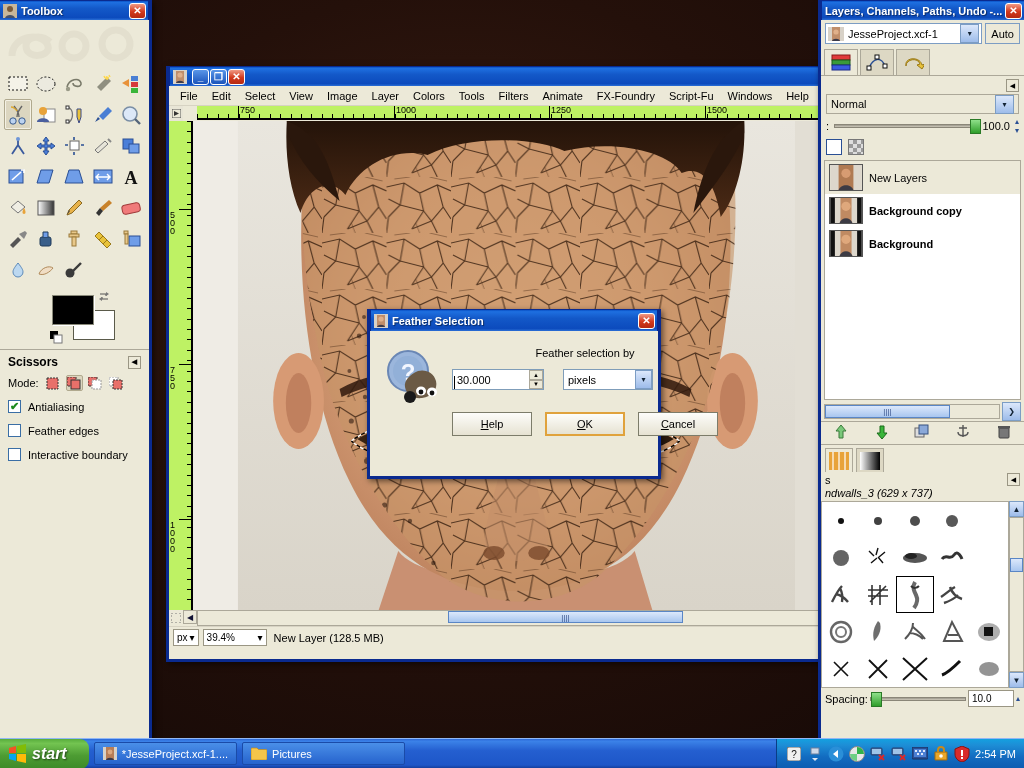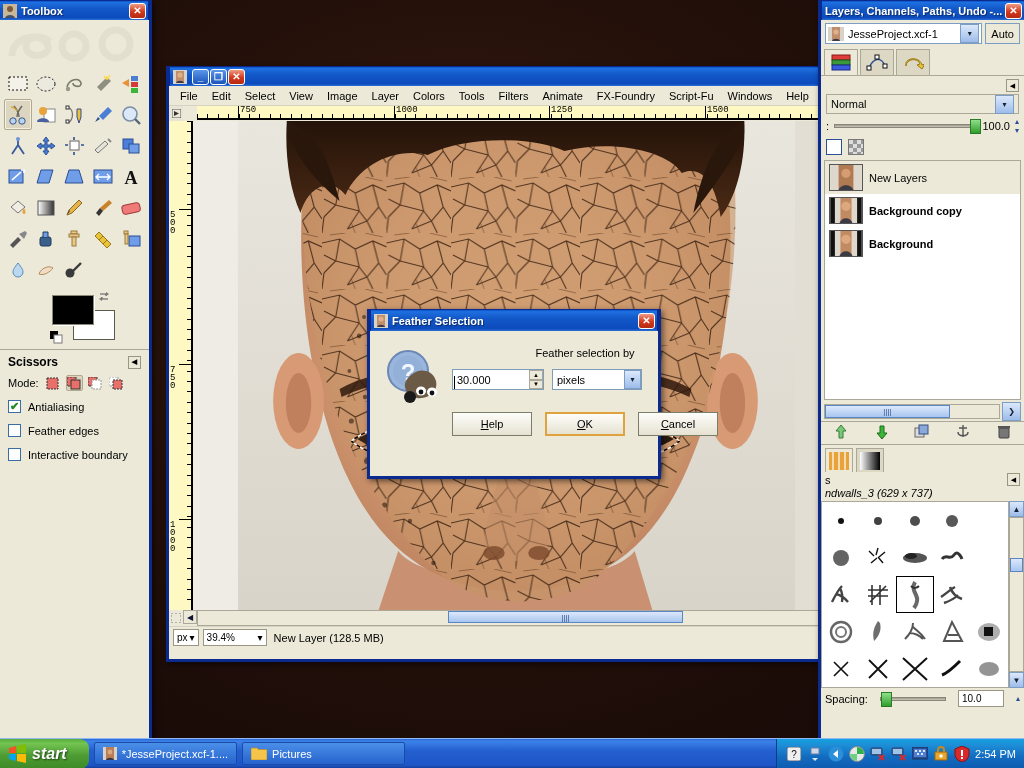--- a/index.html
+++ b/index.html
@@ -55,21 +55,21 @@
   .selmode{ width:17px;height:16px;border:1px solid transparent;border-radius:2px;display:flex;align-items:center;justify-content:center;}
   .selmode.on{ background:#dcd6c0; border:1px solid #b0a98e;}
   .chkrow{ display:flex; align-items:center; gap:7px; margin-bottom:11px; font-size:11px;}
   .chkbox{ width:13px;height:13px;border:1px solid #3a6ea5; background:#fff; display:flex;align-items:center;justify-content:center;}
   .chkbox.on::after{ content:"✔"; color:#1d8a1d; font-size:11px; line-height:1; font-weight:bold;}
 
   
   #imgwin{ left:166px; top:66px; width:690px; height:596px;}
   #menubar{ display:flex; height:20px; align-items:center; background:#ece9d8; border-bottom:1px solid #d7d3c3; padding-left:4px;}
   #menubar .mi{ padding:2px 7px; font-size:11px; color:#000;}
-  .ruler{ background:#fef9c3; position:relative; overflow:hidden; color:#000;font-family:Liberation Mono, monospace;}
+  .ruler{ background:#bef264; position:relative; overflow:hidden; color:#000;}
   #hruler{ height:14px; margin-left:14px; margin-right:16px; border-bottom:2px solid #000;}
   #hruler .tick{ position:absolute; bottom:0; width:1px; background:#000; height:4px;}
   #hruler .tick.maj{ height:12px;}
   #hruler .lab{ position:absolute; top:0px; font-size:9px; padding-left:2px; line-height:9px;}
   #vruler{ width:24px; border-right:2px solid #000;}
   #vruler .tick{ position:absolute; right:0; height:1px; background:#000; width:4px;}
   #vruler .tick.maj{ width:12px;}
   #vruler .lab{ position:absolute; left:1px; font-size:9px; width:8px; line-height:8px; word-break:break-all;}
   #canvas-wrap{ position:relative; display:flex;}
   #canvas{ position:relative; overflow:hidden; background:#ded9d2;}
@@ -100,30 +100,30 @@
   .layerlist{ background:#fff; border:1px solid #aca899; margin:2px 3px; overflow:hidden;}
   .layerrow{ display:flex; align-items:center; gap:6px; padding:3px 4px;}
   .layerrow.sel{ background:#ece9d8;}
   .layerrow .lthumb{ width:34px;height:27px;border:1px solid #555;flex:none;}
   .layerrow .lname{ font-size:11px; font-weight:bold; white-space:nowrap;}
   .layerrow.sel .lname{ font-weight:normal;}
   .layerbtns{ display:flex; justify-content:space-around; align-items:center; height:24px; border-top:1px solid #aca899; border-bottom:1px solid #aca899;}
   .brushgrid{ display:grid; grid-template-columns:repeat(5,1fr); background:#fff;}
   .brushcell{ height:37px; display:flex; align-items:center; justify-content:center; position:relative;}
   .brushcell.sel{ outline:1px solid #000; outline-offset:-1px;}
-  .spacing-row{ display:flex; align-items:center; gap:12px; padding:2px 4px; font-size:11px;}
+  .spacing-row{ display:flex; align-items:center; gap:2px; padding:2px 4px; font-size:11px;}
 
   
   #feather{ left:367px; top:309px; width:294px; height:170px; z-index:60;}
   #feather .titlebar{height:22px;}
   #fbody{ padding:10px 12px 0 12px; display:flex; gap:8px;}
   .wilber{ width:62px;height:62px;flex:none; margin-top:6px;}
   .fcol{ flex:1;}
   .flabel{ font-size:11px; text-align:center; margin:6px 0 10px 0;}
-  .frow{ display:flex; gap:8px; align-items:center;}
+  .frow{ display:flex; gap:19px; align-items:center;}
   .spin{ width:92px;height:21px;border:1px solid #7f9db9; background:#fff; display:flex; align-items:center;}
   .spin .val{ flex:1; padding-left:4px; font-size:11px; position:relative;}
   .spin .caret{position:absolute;left:1px;top:2px;width:1px;height:13px;background:#000;}
   .spinbtns{ width:14px;height:19px;display:flex;flex-direction:column;}
   .spinbtns div{flex:1;background:#ece9d8;border:1px solid #aca899;display:flex;align-items:center;justify-content:center;font-size:6px;}
   .combo{ width:90px;height:21px;border:1px solid #7f9db9;background:#fff;display:flex;align-items:center;padding-left:4px;font-size:11px;}
   .combo .arrow{ margin-left:auto; width:17px;height:19px;background:linear-gradient(to bottom,#dce8fb,#9dbcea);border:1px solid #7c9dc4;display:flex;align-items:center;justify-content:center;font-size:8px;color:#123;}
   #fbuttons{ display:flex; gap:13px; justify-content:center; margin-top:22px;}
   .dlgbtn{ width:80px;height:24px;border:1px solid #7c7c6a;background:linear-gradient(to bottom,#fdfdfa,#e6e2d2);display:flex;align-items:center;justify-content:center;font-size:11px;}
   .dlgbtn.default{ border:2px solid #e0a23c;}

